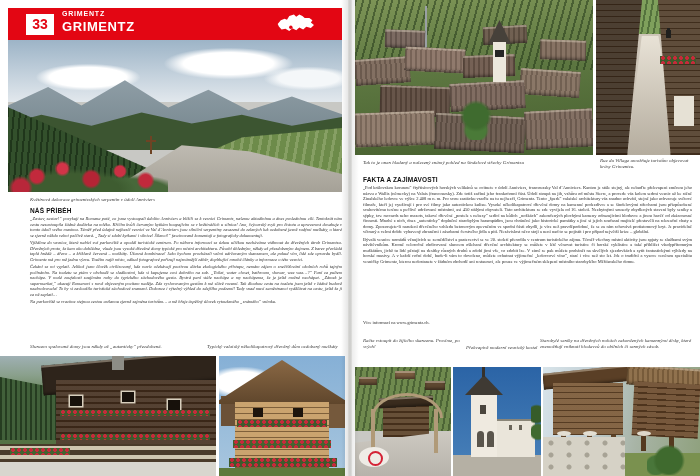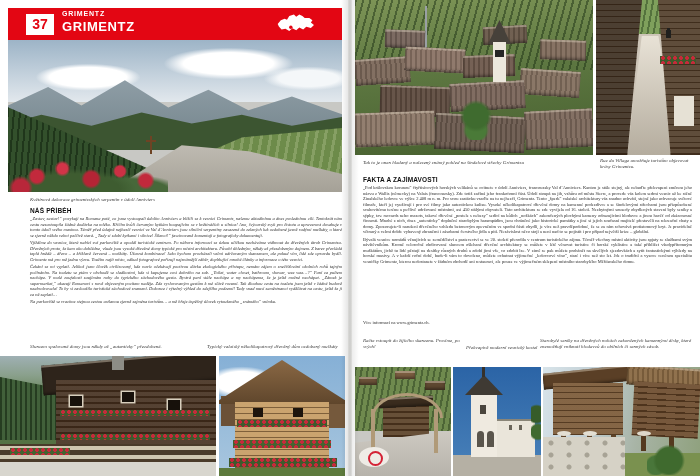--- a/index.html
+++ b/index.html
@@ -41,21 +41,21 @@
 
   <div class="page" style="left:0;width:348px;"></div>
   <div class="page" style="left:352px;width:348px;"></div>
 
   <div class="band">
     <svg class="abs" style="left:247px;top:3px;width:84px;height:27px;" viewBox="0 0 120 70">
       <path fill="#ffffff" d="M10 34 L18 24 L28 20 L34 23 L40 13 L52 9 L58 15 L66 9 L74 13 L80 18 L92 18 L100 24 L96 30 L104 36 L96 44 L84 41 L76 48 L66 43 L58 50 L48 45 L40 52 L30 46 L20 48 L13 40 Z"></path>
       <circle cx="44" cy="42" r="4.5" fill="#e30613"></circle>
     </svg>
   </div>
-  <div class="numbox">37</div>
+  <div class="numbox">33</div>
   <div class="kicker">GRIMENTZ</div>
   <div class="btitle">GRIMENTZ</div>
 
   <div class="ph" style="left:8px;top:40px;width:334px;height:152px;">
     <div class="ly" style="left:0;top:0;width:100%;height:62px;
       background:radial-gradient(ellipse 70px 18px at 24% 60%,#fff 0 55%,transparent 75%),
                  radial-gradient(ellipse 90px 22px at 66% 38%,#fff 0 50%,transparent 72%),
                  radial-gradient(ellipse 60px 16px at 90% 62%,#f4f7f9 0 50%,transparent 75%),
                  linear-gradient(#9db4c7,#e2e8ed);"></div>
     <div class="ly" style="left:0;top:28px;width:100%;height:68px;background:linear-gradient(#93a2ab,#78888f);

